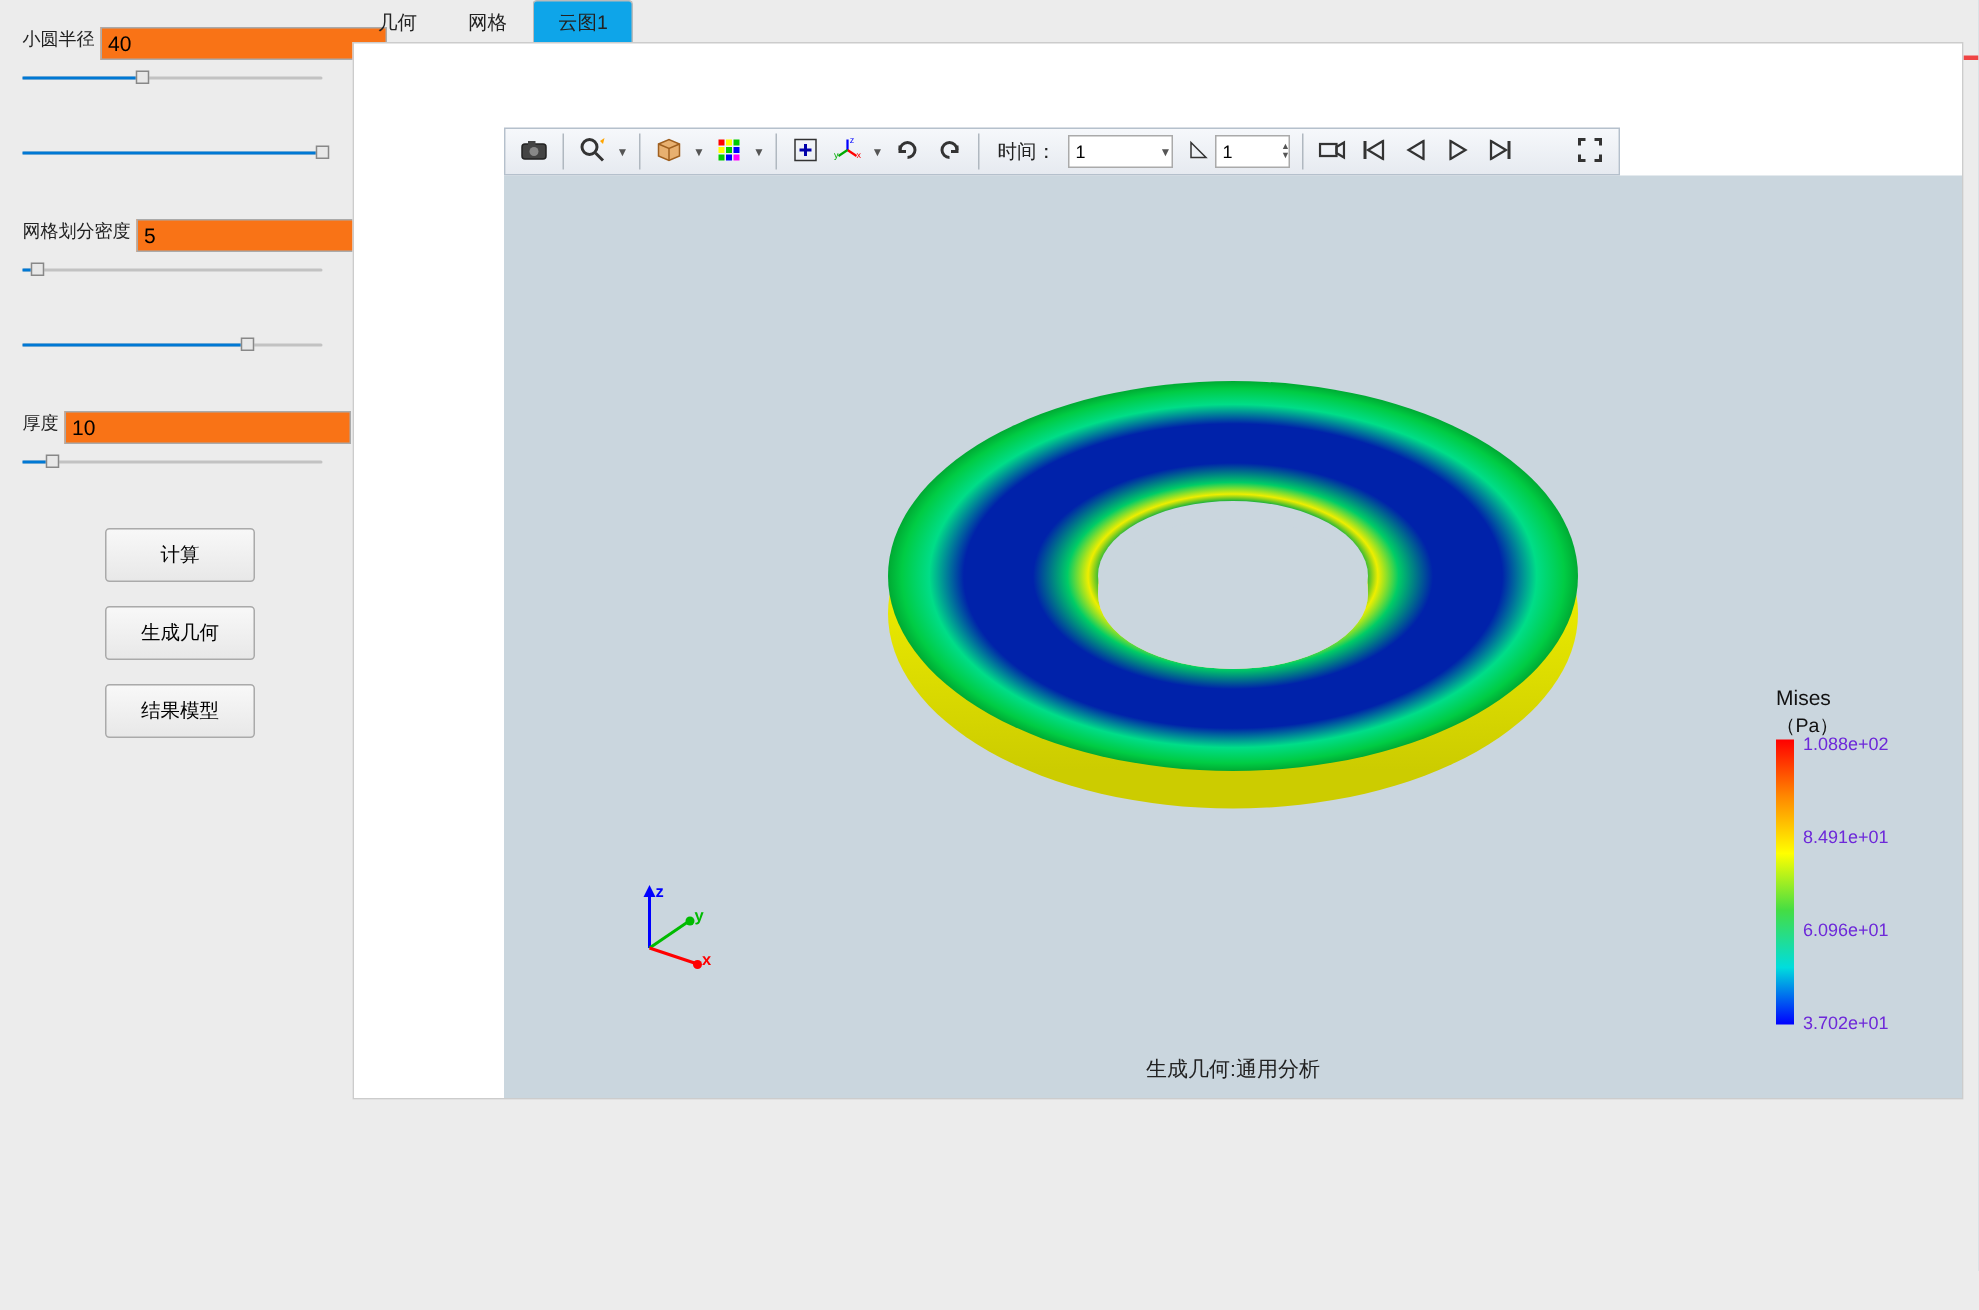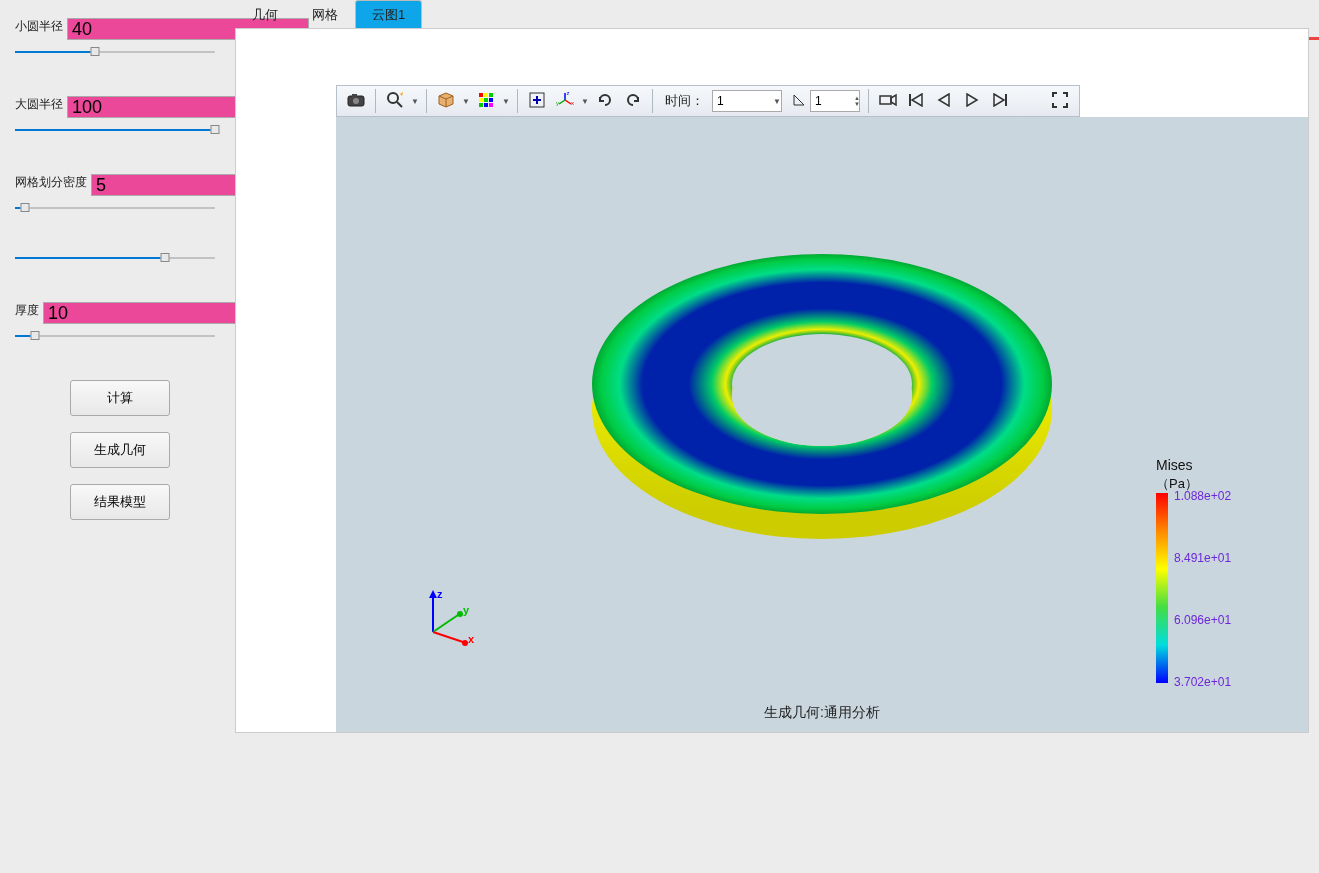--- a/index.html
+++ b/index.html
@@ -28,23 +28,23 @@
     .param-label {
       font-size: 12px;
       color: #222;
       white-space: nowrap;
     }
     .param-input {
       flex: 1;
       height: 22px;
       border: 1px solid #aaa;
       padding: 0 4px;
-      font-size: 18px;
+      font-size: 14px;
       font-family: inherit;
-      background: #ec4899;
+      background: #f97316;
     }
     .slider-wrap {
       width: 200px;
       margin-top: 6px;
       position: relative;
       height: 12px;
     }
     .slider-track {
       position: absolute;
       width: 100%;
@@ -179,21 +179,21 @@
     .footer-label {
       position: absolute;
       bottom: 10px;
       left: 50%;
       transform: translateX(-50%);
       font-size: 14px;
       color: #222;
     }
     .legend {
       position: absolute;
-      right: 52px;
+      right: 24px;
       top: 340px;
       width: 100px;
     }
     .legend-title { font-size: 14px; color: #111; margin-bottom: 2px; }
     .legend-unit { font-size: 13px; color: #111; margin-bottom: 0; }
     .legend-bar {
       width: 12px;
       height: 190px;
       background: linear-gradient(to bottom, #ff0000, #ff8800, #ffff00, #44dd44, #00dddd, #0000ff);
     }
@@ -219,24 +219,20 @@
       <span class="param-label">小圆半径</span>
       <input class="param-input" value="40" style="">
     </div>
     <div class="slider-wrap">
       <div class="slider-track"></div>
         <div class="slider-fill" style="width:40%"></div>
         <div class="slider-thumb" style="left:40%"></div>
     </div>
   </div>
   <div class="param-row">
-    <div class="param-top">
-      <span class="param-label">大圆半径</span>
-      <input class="param-input" value="100" style="">
-    </div>
     <div class="slider-wrap">
       <div class="slider-track"></div>
         <div class="slider-fill" style="width:100%"></div>
         <div class="slider-thumb" style="left:100%"></div>
     </div>
   </div>
   <div class="param-row">
     <div class="param-top">
       <span class="param-label">网格划分密度</span>
       <input class="param-input" value="5" style="">

